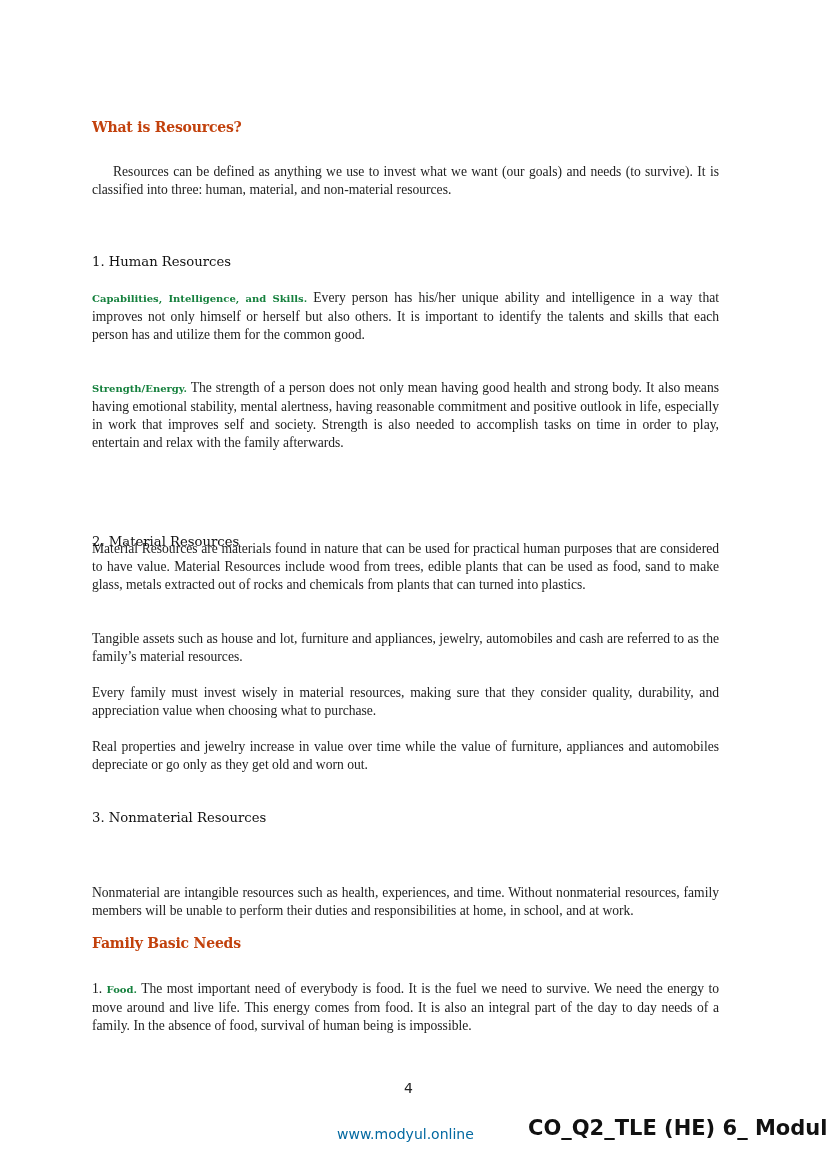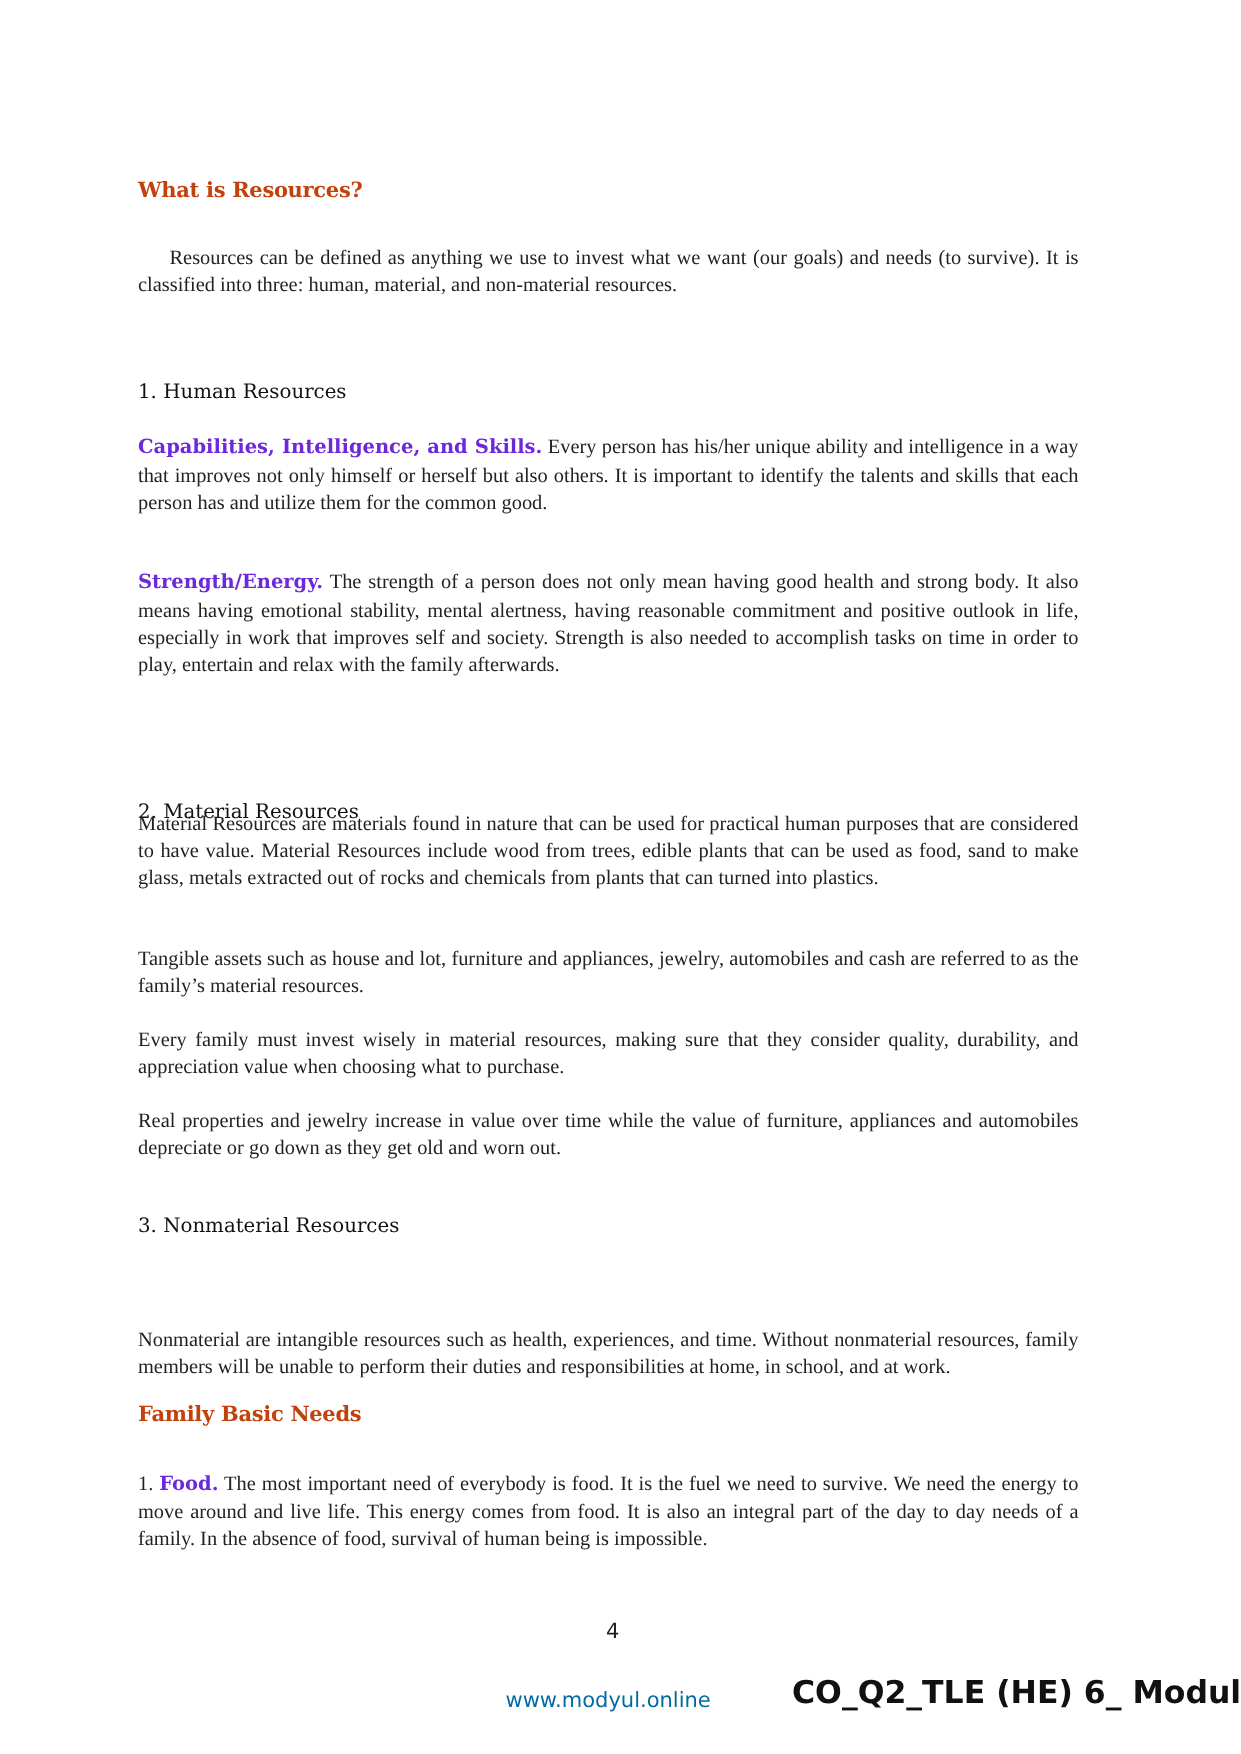--- a/index.html
+++ b/index.html
@@ -5,21 +5,21 @@
   html, body { margin: 0; padding: 0; background: #ffffff; }
   body { width: 827px; height: 1169px; position: relative; overflow: hidden;
          font-family: "DejaVu Serif", "Liberation Serif", serif; color: #1a1a1a; }
   .page { position: absolute; left: 92px; top: 0; width: 627px; }
   .h1 { position: absolute; left: 0; font-family: "DejaVu Serif", serif; font-weight: bold;
         font-size: 14px; letter-spacing: -0.2px; color: #c2410c; margin: 0; white-space: nowrap; }
   .h2 { position: absolute; left: 0; font-family: "DejaVu Serif", serif; font-weight: normal;
         font-size: 13.2px; color: #111; margin: 0; white-space: nowrap; }
   .p { position: absolute; left: 0; width: 627px; font-size: 13.6px; line-height: 18px;
        text-align: justify; margin: 0; color: #222; font-family: "Liberation Serif", "DejaVu Serif", serif; }
-  .p b { font-family: "DejaVu Serif", serif; font-size: 13px; color: #6d28d9; }
+  .p b { font-family: "DejaVu Serif", serif; font-size: 10px; color: #15803d; }
   .indent { text-indent: 21px; }
   .pagenum { position: absolute; left: 404px; top: 1080px; font-family: "DejaVu Sans", sans-serif;
              font-size: 14px; color: #222; }
   .footer-code { position: absolute; left: 528px; top: 1116px; font-family: "DejaVu Sans", sans-serif;
                  font-weight: bold; font-size: 21px; color: #111; white-space: nowrap; }
   .watermark { position: absolute; left: 337px; top: 1126px; font-family: "DejaVu Sans", sans-serif;
                font-size: 14px; color: #0369a1; white-space: nowrap; }
 </style>
 </head>
 <body>
@@ -29,21 +29,21 @@
   <p class="p indent" style="top:163px;">Resources can be defined as anything we use to invest what we want (our goals) and needs (to survive). It is classified into three: human, material, and non-material resources.</p>
 
   <h2 class="h2" style="top:254px;">1. Human Resources</h2>
   <p class="p" style="top:289px;"><b>Capabilities, Intelligence, and Skills.</b><span> Every person has his/her unique ability and intelligence in a way that improves not only himself or herself but also others. It is important to identify the talents and skills that each person has and utilize them for the common good.</span></p>
   <p class="p" style="top:379px;"><b>Strength/Energy.</b><span> The strength of a person does not only mean having good health and strong body. It also means having emotional stability, mental alertness, having reasonable commitment and positive outlook in life, especially in work that improves self and society. Strength is also needed to accomplish tasks on time in order to play, entertain and relax with the family afterwards.</span></p>
 
   <h2 class="h2" style="top:534px;">2. Material Resources</h2>
   <p class="p" style="top:540px;">Material Resources are materials found in nature that can be used for practical human purposes that are considered to have value. Material Resources include wood from trees, edible plants that can be used as food, sand to make glass, metals extracted out of rocks and chemicals from plants that can turned into plastics.</p>
   <p class="p" style="top:630px;">Tangible assets such as house and lot, furniture and appliances, jewelry, automobiles and cash are referred to as the family’s material resources.</p>
   <p class="p" style="top:684px;">Every family must invest wisely in material resources, making sure that they consider quality, durability, and appreciation value when choosing what to purchase.</p>
-  <p class="p" style="top:738px;">Real properties and jewelry increase in value over time while the value of furniture, appliances and automobiles depreciate or go down as they get old and worn out.</p>
+  <p class="p" style="top:738px;">Real properties and jewelry increase in value over time while the value of furniture, appliances and automobiles depreciate or go only as they get old and worn out.</p>
 
   <h2 class="h2" style="top:810px;">3. Nonmaterial Resources</h2>
   <p class="p" style="top:884px;">Nonmaterial are intangible resources such as health, experiences, and time. Without nonmaterial resources, family members will be unable to perform their duties and responsibilities at home, in school, and at work.</p>
 
   <h1 class="h1" style="top:935px;">Family Basic Needs</h1>
   <p class="p" style="top:980px;"><span>1.</span> <b>Food.</b><span> The most important need of everybody is food. It is the fuel we need to survive. We need the energy to move around and live life. This energy comes from food. It is also an integral part of the day to day needs of a family. In the absence of food, survival of human being is impossible.</span></p>
 </div>
 
 <div class="pagenum">4</div>
 <div class="watermark">www.modyul.online</div>

